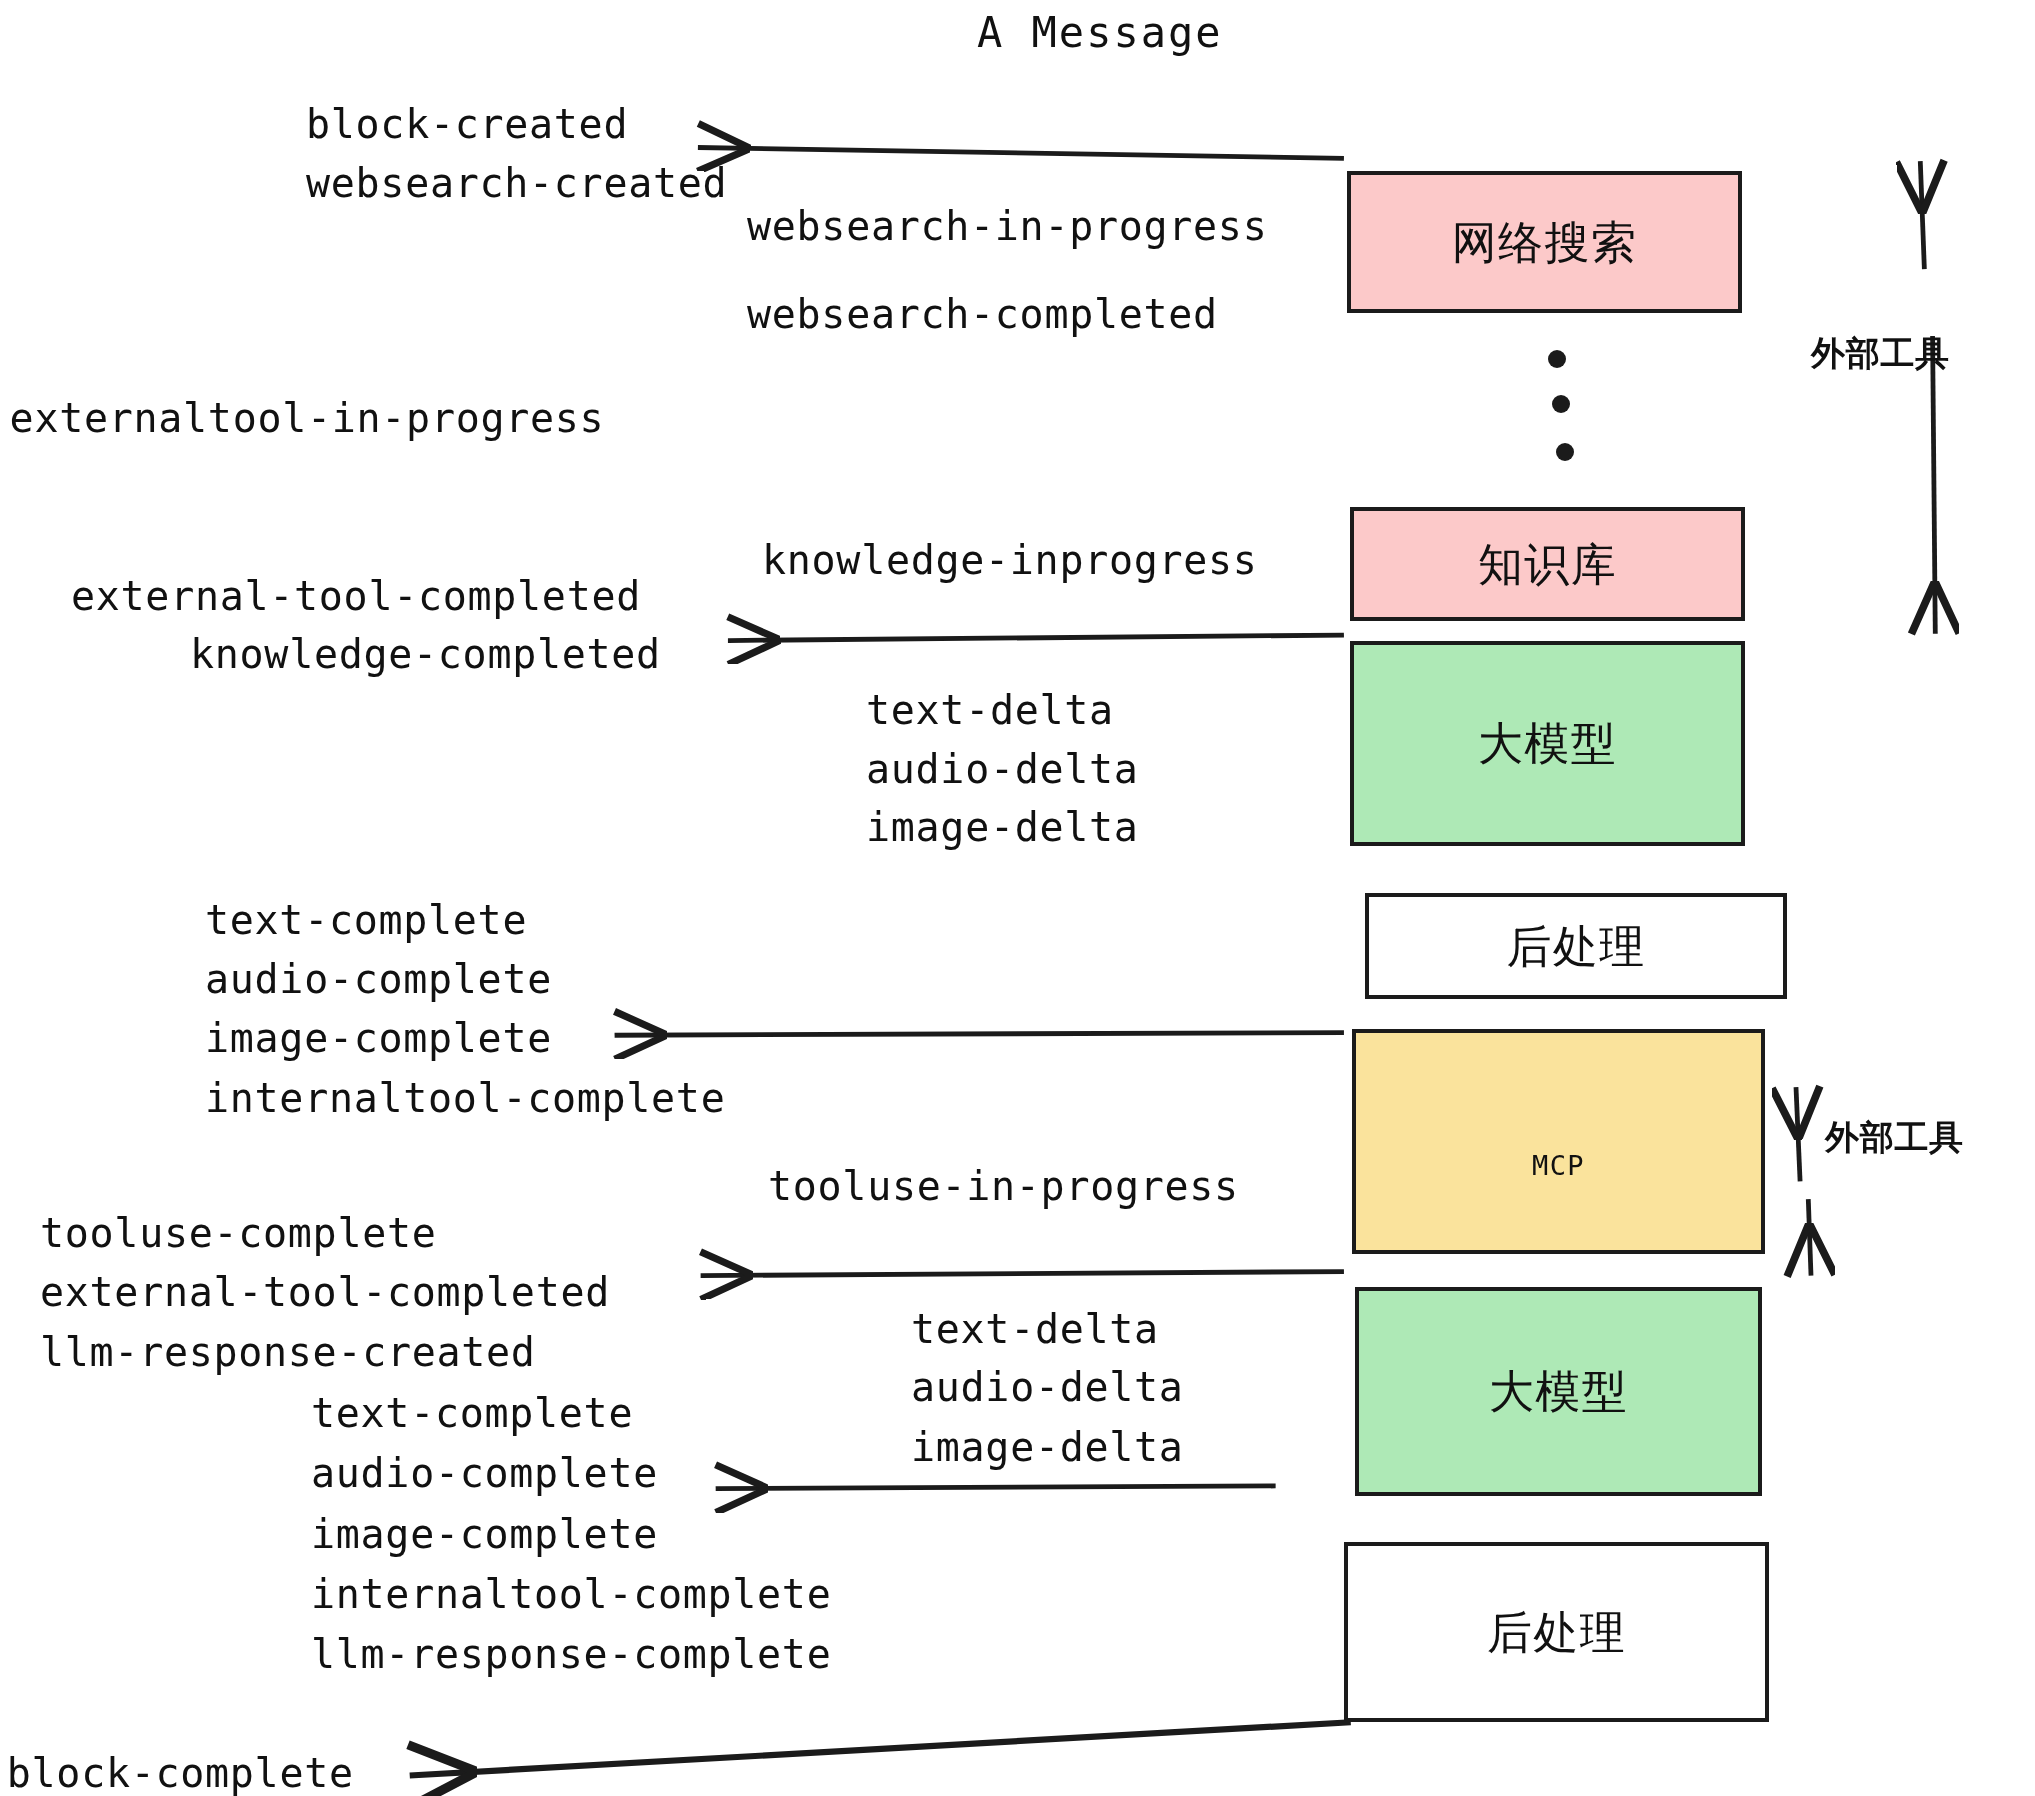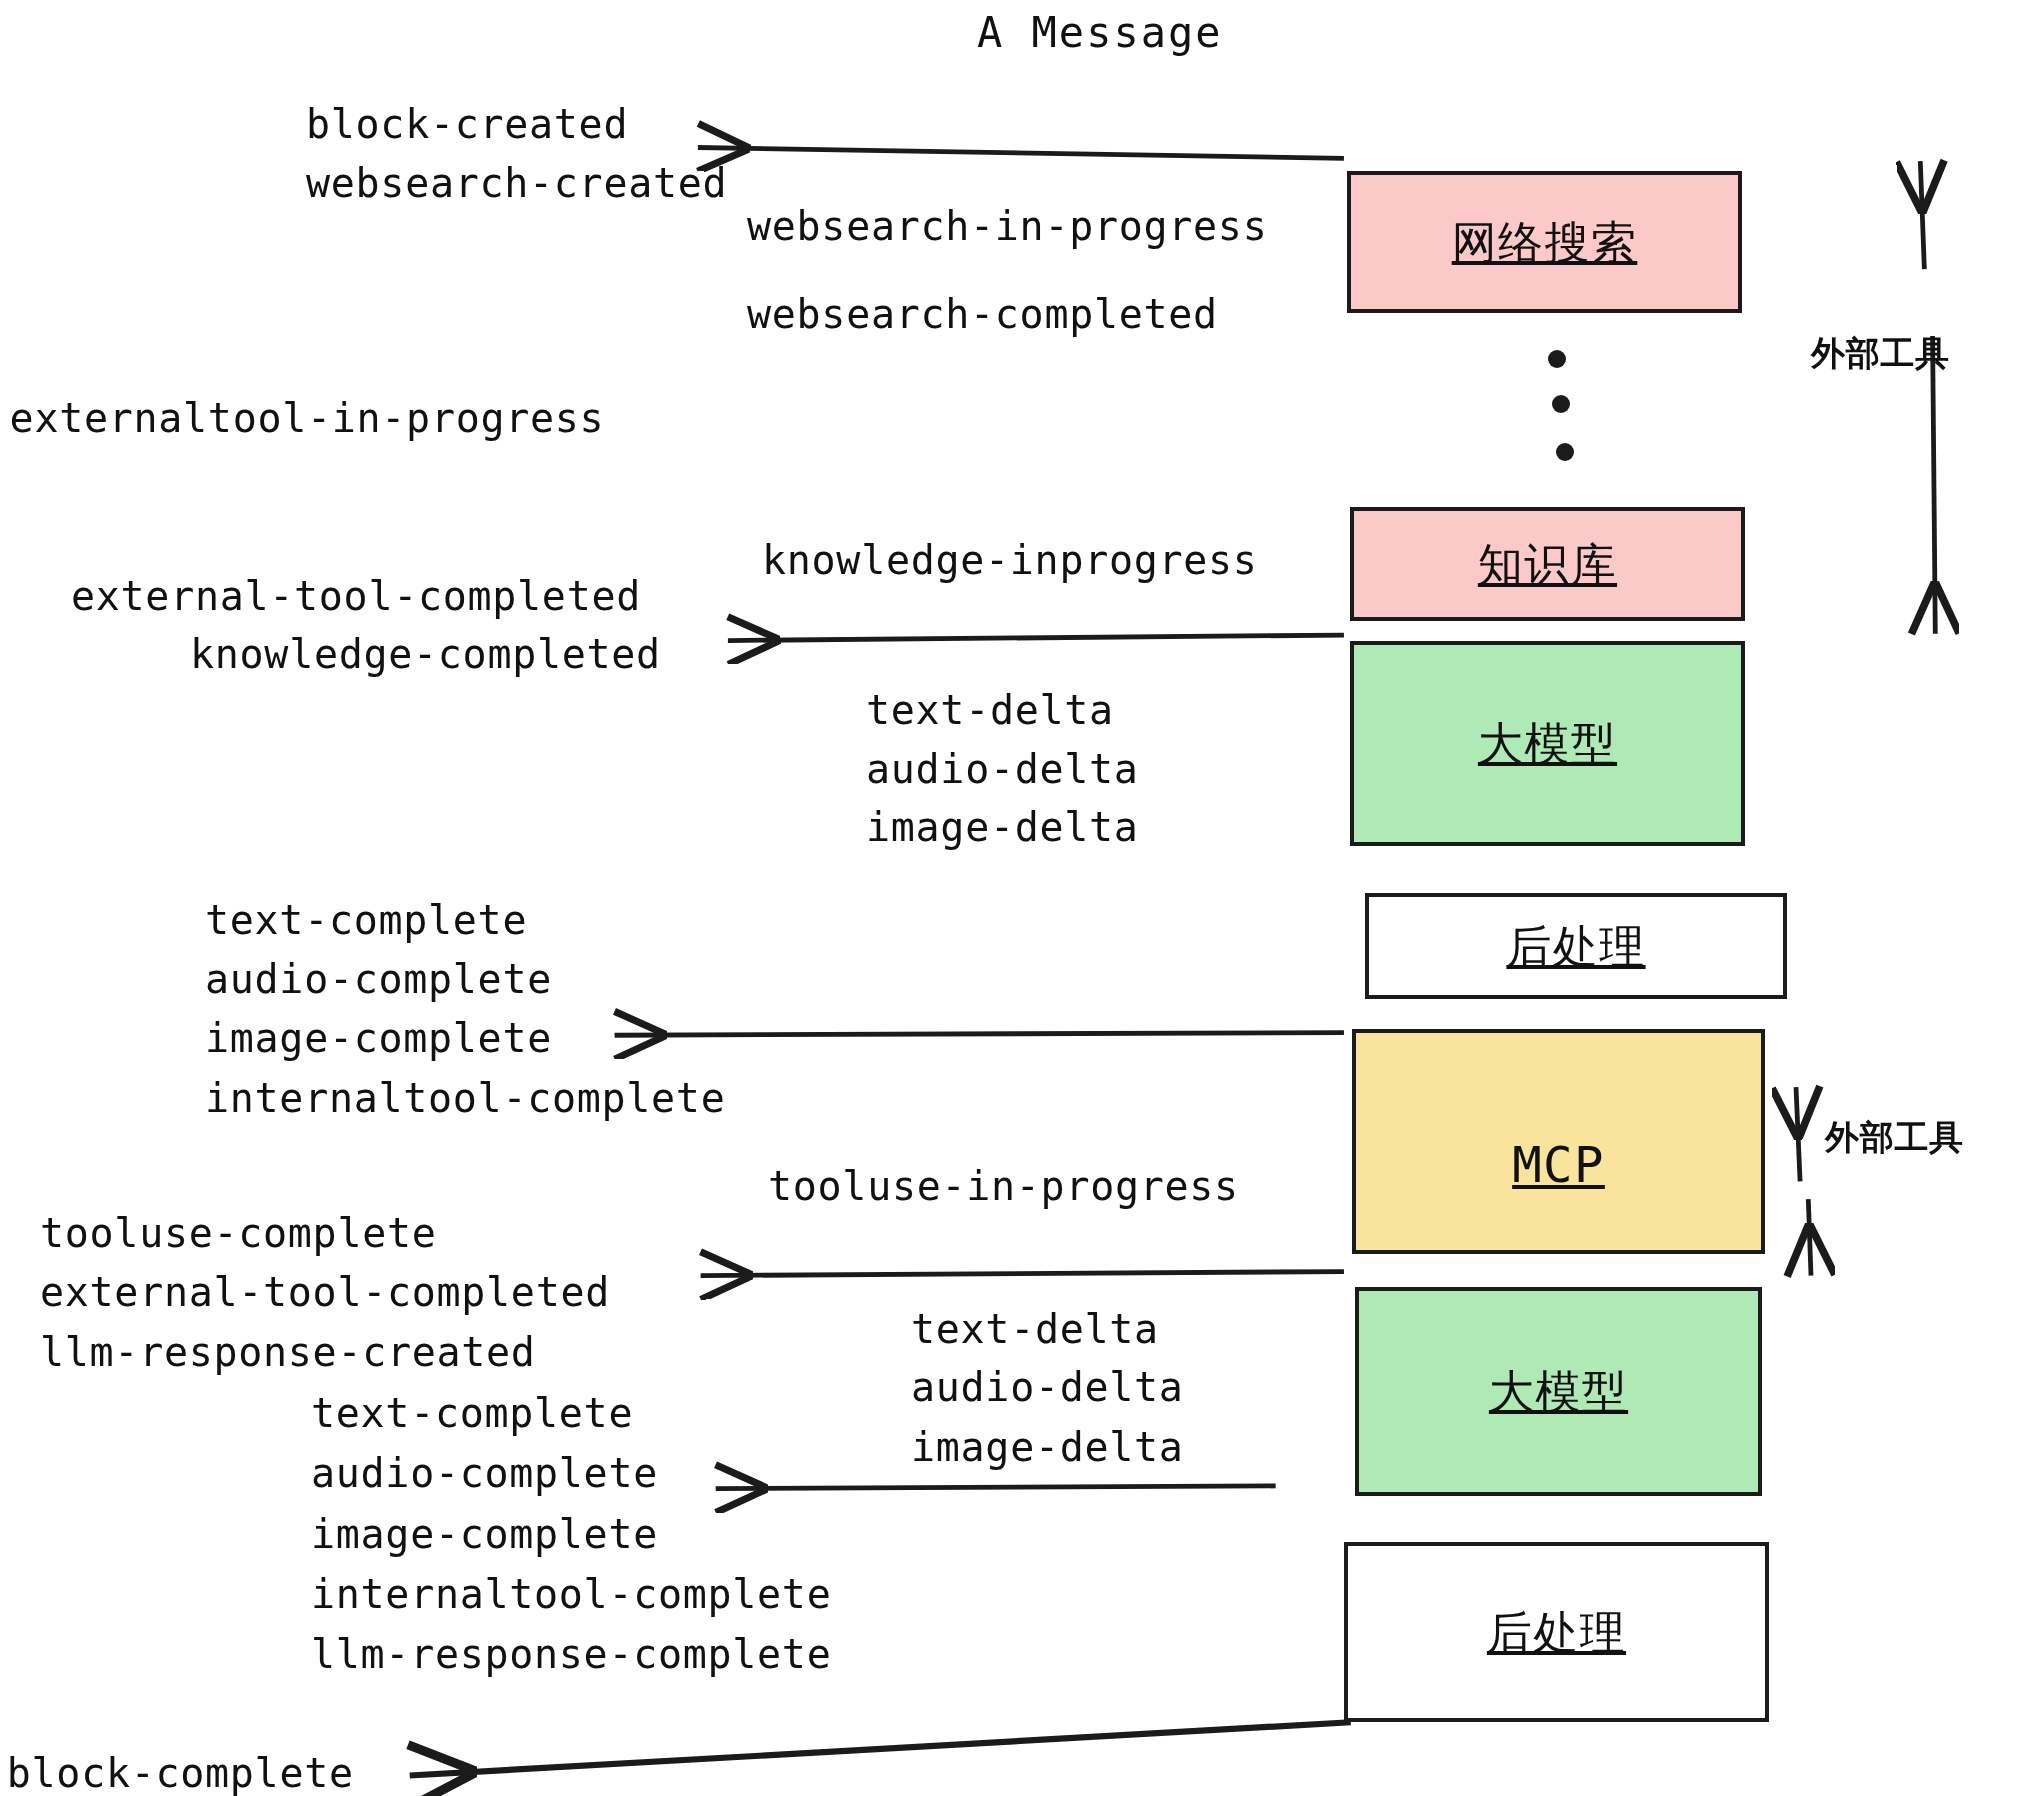--- a/index.html
+++ b/index.html
@@ -39,25 +39,24 @@
     display:flex;
     align-items:center;
     justify-content:center;
     color:#111111;
   }
   .box .cap{
     font-family:"DejaVu Sans","Liberation Sans",sans-serif;
     font-size:45px;
     letter-spacing:1.4px;
     line-height:1;
-    text-decoration:underline;
   }
   .box.mono .cap{
     font-family:"DejaVu Sans Mono","Liberation Mono",monospace;
-    font-size:49px;
+    font-size:27px;
     margin-top:48px;
   }
 
   
   .dot{
     position:absolute;
     width:18px;height:18px;border-radius:50%;
     background:#1b1b1b;
   }
 

